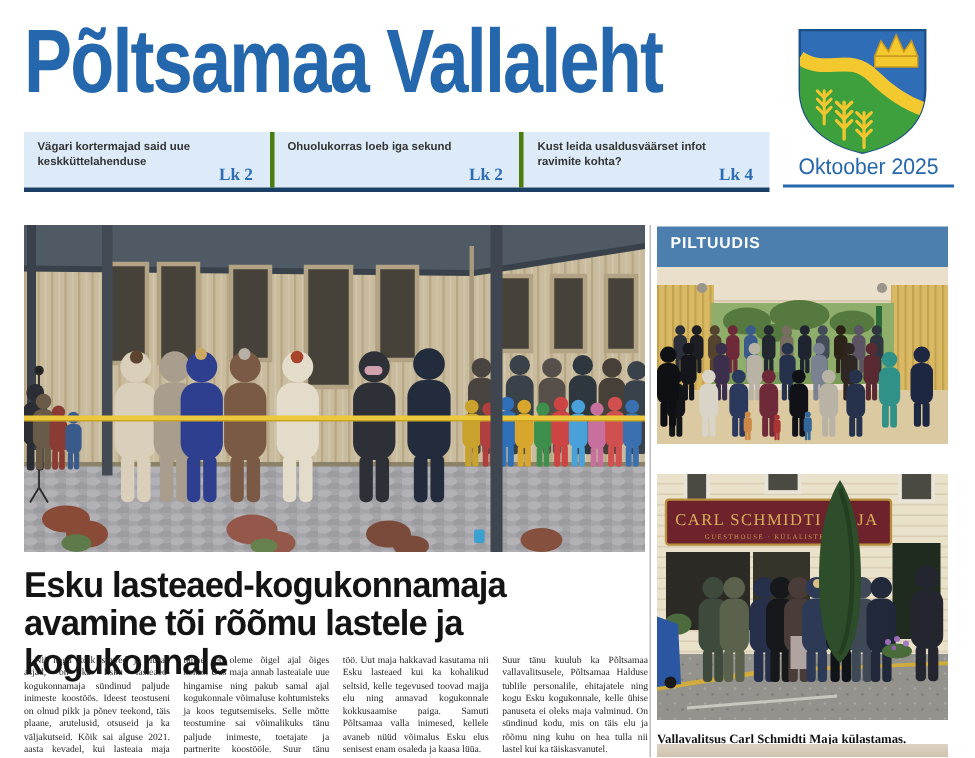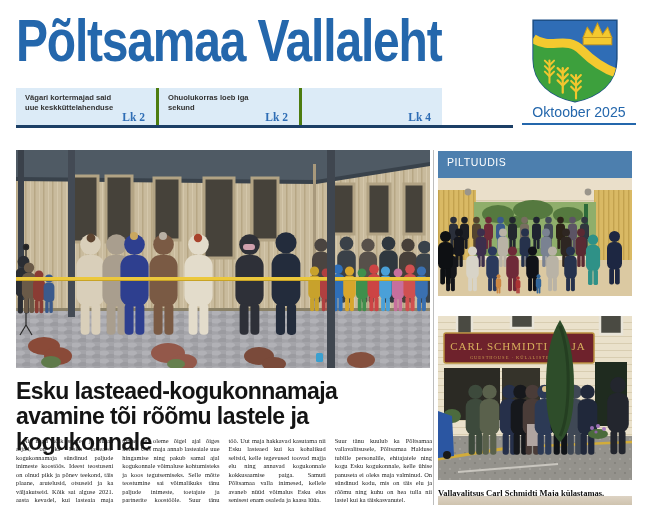--- a/index.html
+++ b/index.html
@@ -7,41 +7,41 @@
         font-family:"Liberation Sans",sans-serif;padding-left:28px;}
   
   .masthead-title{position:absolute;left:16px;top:6px;white-space:nowrap;
       font-size:60px;font-weight:bold;color:#2467ac;letter-spacing:-1.5px;
       transform:scaleX(.8);transform-origin:left top;}
   .coat{position:absolute;left:527px;top:16px;width:96px;height:90px;}
   .issue-date{position:absolute;left:522px;top:103px;width:114px;text-align:center;
       font-size:15px;color:#2467ac;transform:scaleX(.94);transform-origin:center top;}
   .issue-underline{position:absolute;left:522px;top:123px;width:114px;height:2px;background:#2467ac;}
   
-  .teaser-strip{position:absolute;left:16px;top:88px;width:426px;height:37px;
+  .teaser-strip{position:absolute;left:16px;top:88px;width:497px;height:37px;
       background:#dcebf7;display:flex;}
   .teaser-cell{flex:1;position:relative;padding:5px 8px 3px 9px;box-sizing:border-box;}
   .teaser-cell + .teaser-cell{border-left:3px solid #4d7c0f;}
   .teaser-text{font-size:7.6px;font-weight:bold;color:#333;line-height:1.3;width:80%;}
   .page-ref{position:absolute;right:11px;bottom:2px;color:#2e6db5;font-weight:bold;font-size:11.5px;font-family:Liberation Serif, serif;}
   .main-rule{position:absolute;left:16px;top:125px;width:497px;height:3px;background:#1c3f66;}
   
   .main-photo{position:absolute;left:16px;top:150px;width:414px;height:218px;}
   .headline{position:absolute;left:16px;top:378px;width:430px;
       font-size:24px;font-weight:bold;color:#141414;line-height:1.06;letter-spacing:-.6px;
       transform:scaleX(.96);transform-origin:left top;}
   .body-cols{position:absolute;left:16px;top:437px;width:416px;height:68px;
       display:flex;gap:9px;overflow:hidden;}
   .body-col{flex:1;font-family:"Liberation Serif",serif;font-size:6.4px;line-height:1.32;
       text-align:justify;color:#1c1c1c;}
   .body-col.indent{text-indent:7px;}
   
   .v-divider{position:absolute;left:433px;top:150px;width:1px;height:355px;background:#bdbdbd;}
   .sidebar-header{position:absolute;left:438px;top:151px;width:194px;height:38px;
-      background:#4d7fae;color:#fff;font-weight:normal;font-size:10.5px;letter-spacing:.6px;
+      background:#4d7fae;color:#fff;font-weight:bold;font-size:10.5px;letter-spacing:.6px;
       line-height:22px;padding-left:9px;box-sizing:border-box;}
   .photo1{position:absolute;left:438px;top:178px;width:194px;height:118px;}
   .caption1-row{position:absolute;left:438px;top:299px;width:194px;display:flex;
       justify-content:space-between;align-items:baseline;}
   .caption{font-family:"Liberation Serif",serif;font-weight:bold;font-size:8.5px;color:#111;}
   .credit{font-size:5.5px;color:#555;letter-spacing:.4px;}
   .photo2{position:absolute;left:438px;top:316px;width:194px;height:164px;}
   .caption2{position:absolute;left:438px;top:482px;width:194px;}
   .photo3{position:absolute;left:438px;top:496px;width:194px;height:9px;
       background:linear-gradient(180deg,#ddd3c4,#cfc3ae);}
@@ -116,20 +116,21 @@
   <div class="teaser-strip">
     <div class="teaser-cell">
       <div class="teaser-text">Vägari kortermajad said uue keskküttelahenduse</div>
       <div class="page-ref">Lk 2</div>
     </div>
     <div class="teaser-cell">
       <div class="teaser-text">Ohuolukorras loeb iga sekund</div>
       <div class="page-ref">Lk 2</div>
     </div>
     <div class="teaser-cell">
+      <div class="teaser-text">Kust leida usaldusväärset infot ravimite kohta?</div>
       <div class="page-ref">Lk 4</div>
     </div>
   </div>
   <div class="main-rule"></div>
 
   <svg class="main-photo" viewBox="0 0 414 218">
     <rect width="414" height="218" fill="#b7b7bb"></rect>
     <rect x="0" y="12" width="414" height="152" fill="url(#wood)"></rect>
     <path d="M0 0 H414 V14 L300 32 L0 29 Z" fill="#4f5a64"></path>
     <path d="M0 27 L300 30 L414 12 L414 16 L300 34 L0 31 Z" fill="#39424b"></path>

